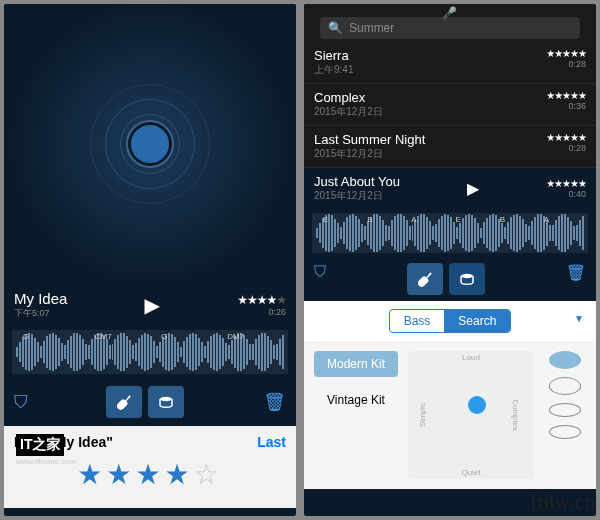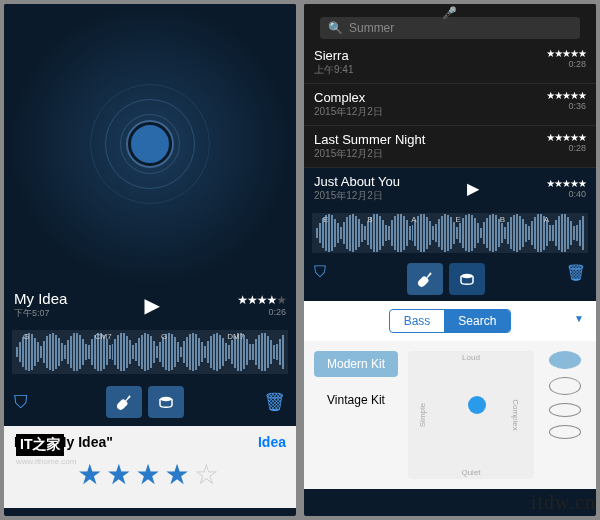--- a/index.html
+++ b/index.html
@@ -223,21 +223,21 @@
               <path d="M4 8v8c0 2 4 3 8 3s8-1 8-3V8" fill="none" stroke="currentColor" stroke-width="2"></path>
             </svg>
         </div>
       </div>
       <div style="color:#4a9aea;font-size:18px">🗑</div>
     </div>
 
     <div class="rate-panel">
       <div class="rate-head">
         <span class="rate-title">Rate "My Idea"</span>
-        <span class="rate-done">Idea</span>
+        <span class="rate-done">Last</span>
       </div>
       <div class="rate-stars">★★★★<span class="empty">☆</span></div>
     </div>
 
     <div class="it-badge">IT之家</div>
     <div class="it-sub">www.ithome.com</div>
   </div>
 
   <div class="screen">
     <div class="s2-header">

